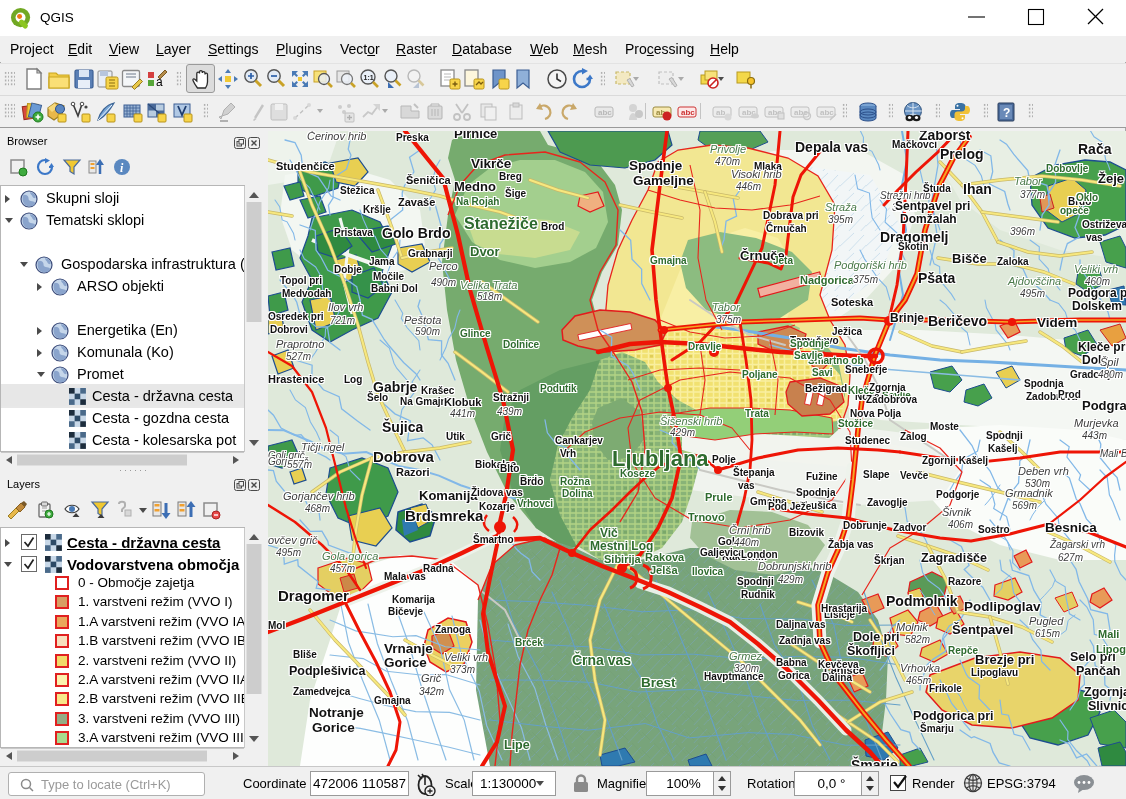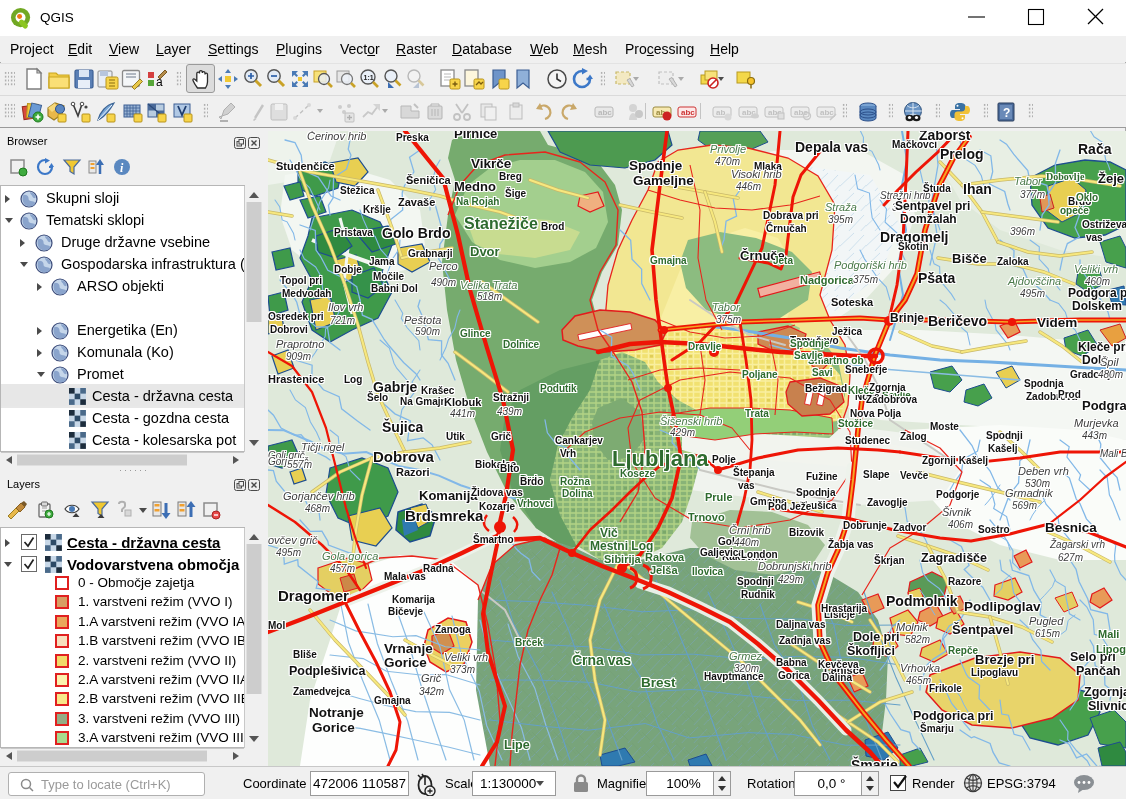--- a/index.html
+++ b/index.html
@@ -445,31 +445,20 @@
 <div class="trow" style="top:24px">
         <div class="arr-d" style="left:4px"></div>
         <div class="abs" style="left:19px">
           <svg width="18" height="18" viewBox="0 0 18 18" style="position:absolute;top:2px;">
             <circle cx="9" cy="9" r="8" fill="#c5d6ea" stroke="#3c4c7a" stroke-width="1.2"></circle>
             <path d="M3 5.5 C5 4 7 5 8 6.5 9 8 8 9.5 9.5 10.5 11 11.5 13 11 14.5 12 15.5 12.8 15 14.5 13.5 15.5 11 17 6 16.5 4 13.5 2.5 11.5 2.2 8 3 5.5z" fill="#8aa4cc"></path>
             <path d="M10 2.2 C12 2 14.5 3.5 15.5 6 16 7.5 15.5 8.5 14 8 12.5 7.5 12.5 6 11.5 5 10.8 4.2 10 3.2 10 2.2z" fill="#8aa4cc"></path>
           </svg>
         </div>
         <div class="lbl" style="left:45px">Tematski sklopi</div>
-      </div>
-<div class="trow" style="top:46px">
-        <div class="arr-r" style="left:19px"></div>
-        <div class="abs" style="left:34px">
-          <svg width="18" height="18" viewBox="0 0 18 18" style="position:absolute;top:2px;">
-            <circle cx="9" cy="9" r="8" fill="#c5d6ea" stroke="#3c4c7a" stroke-width="1.2"></circle>
-            <path d="M3 5.5 C5 4 7 5 8 6.5 9 8 8 9.5 9.5 10.5 11 11.5 13 11 14.5 12 15.5 12.8 15 14.5 13.5 15.5 11 17 6 16.5 4 13.5 2.5 11.5 2.2 8 3 5.5z" fill="#8aa4cc"></path>
-            <path d="M10 2.2 C12 2 14.5 3.5 15.5 6 16 7.5 15.5 8.5 14 8 12.5 7.5 12.5 6 11.5 5 10.8 4.2 10 3.2 10 2.2z" fill="#8aa4cc"></path>
-          </svg>
-        </div>
-        <div class="lbl" style="left:60px">Druge državne vsebine</div>
       </div>
 <div class="trow" style="top:68px">
         <div class="arr-d" style="left:19px"></div>
         <div class="abs" style="left:34px">
           <svg width="18" height="18" viewBox="0 0 18 18" style="position:absolute;top:2px;">
             <circle cx="9" cy="9" r="8" fill="#c5d6ea" stroke="#3c4c7a" stroke-width="1.2"></circle>
             <path d="M3 5.5 C5 4 7 5 8 6.5 9 8 8 9.5 9.5 10.5 11 11.5 13 11 14.5 12 15.5 12.8 15 14.5 13.5 15.5 11 17 6 16.5 4 13.5 2.5 11.5 2.2 8 3 5.5z" fill="#8aa4cc"></path>
             <path d="M10 2.2 C12 2 14.5 3.5 15.5 6 16 7.5 15.5 8.5 14 8 12.5 7.5 12.5 6 11.5 5 10.8 4.2 10 3.2 10 2.2z" fill="#8aa4cc"></path>
           </svg>
         </div>
@@ -1134,21 +1123,21 @@
 <div class="mlbl it sm" style="left:209px;top:160px;">518m</div>
 <div class="mlbl sm" style="left:12px;top:144px;">Topol pri</div>
 <div class="mlbl sm" style="left:14px;top:157px;">Medvodah</div>
 <div class="mlbl it" style="left:60px;top:170px;">Ilov vrh</div>
 <div class="mlbl it sm" style="left:62px;top:184px;">721m</div>
 <div class="mlbl sm" style="left:0px;top:180px;">Osredek pri</div>
 <div class="mlbl sm" style="left:2px;top:193px;">Dobrovi</div>
 <div class="mlbl it" style="left:136px;top:183px;">Peštota</div>
 <div class="mlbl it sm" style="left:147px;top:195px;">590m</div>
 <div class="mlbl it" style="left:8px;top:207px;">Praprotno</div>
-<div class="mlbl it sm" style="left:18px;top:220px;">909m</div>
+<div class="mlbl it sm" style="left:18px;top:220px;">527m</div>
 <div class="mlbl sm grn" style="left:192px;top:197px;">Glince</div>
 <div class="mlbl sm grn" style="left:235px;top:208px;">Dolnice</div>
 <div class="mlbl " style="left:0px;top:242px;">Hrastenice</div>
 <div class="mlbl sm" style="left:76px;top:243px;">Log</div>
 <div class="mlbl " style="left:105px;top:248px;font-size:14px;">Gabrje</div>
 <div class="mlbl sm" style="left:99px;top:261px;">Šelo</div>
 <div class="mlbl sm" style="left:132px;top:265px;">Na Gmajni</div>
 <div class="mlbl sm" style="left:153px;top:254px;">Krašec</div>
 <div class="mlbl " style="left:176px;top:265px;">Klobuk</div>
 <div class="mlbl it sm" style="left:182px;top:277px;">441m</div>
@@ -1223,21 +1212,21 @@
 <div class="mlbl " style="left:627px;top:68px;font-size:12px;">Šentpavel pri</div>
 <div class="mlbl " style="left:632px;top:81px;font-size:12px;">Domžalah</div>
 <div class="mlbl " style="left:612px;top:98px;font-size:14px;">Dragomelj</div>
 <div class="mlbl sm" style="left:630px;top:110px;">Škotin</div>
 <div class="mlbl sm" style="left:495px;top:79px;">Dobrava pri</div>
 <div class="mlbl sm" style="left:498px;top:92px;">Črnučah</div>
 <div class="mlbl " style="left:810px;top:10px;font-size:14px;">Rača</div>
 <div class="mlbl itg" style="left:746px;top:44px;">Tabor</div>
 <div class="mlbl it sm" style="left:752px;top:58px;">377m</div>
 <div class="mlbl sm" style="left:800px;top:65px;">Brdo</div>
-<div class="mlbl sm grn" style="left:778px;top:40px;font-family:Liberation Serif, serif;">Dobovlje</div>
+<div class="mlbl sm grn" style="left:778px;top:32px;">Dobovlje</div>
 <div class="mlbl " style="left:830px;top:40px;font-size:13px;">Žeje</div>
 <div class="mlbl sm grn" style="left:808px;top:61px;">Oklo</div>
 <div class="mlbl sm grn" style="left:792px;top:74px;">opeče</div>
 <div class="mlbl sm" style="left:814px;top:88px;">Ostriževa</div>
 <div class="mlbl sm" style="left:818px;top:101px;">vas</div>
 <div class="mlbl it sm" style="left:742px;top:95px;">396m</div>
 <div class="mlbl " style="left:684px;top:120px;font-size:13px;">Bišče</div>
 <div class="mlbl " style="left:650px;top:139px;font-size:14px;">Pšata</div>
 <div class="mlbl sm" style="left:729px;top:125px;">Zaloka</div>
 <div class="mlbl itg" style="left:740px;top:144px;">Ajdovščina</div>

